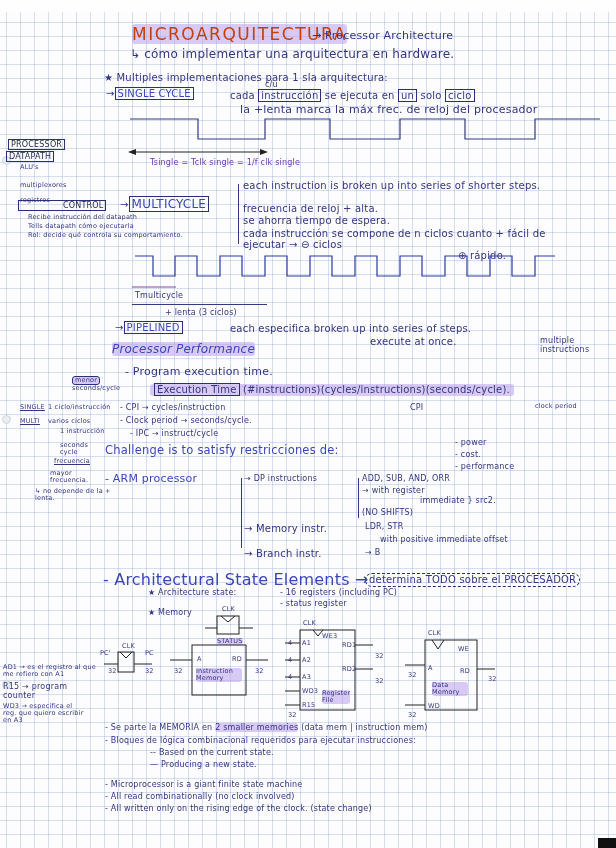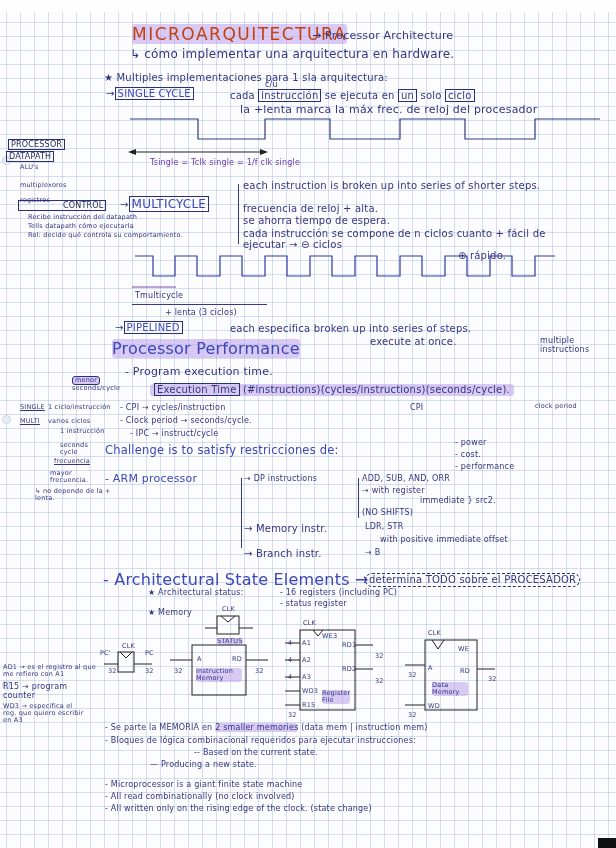--- a/index.html
+++ b/index.html
@@ -82,21 +82,21 @@
 </svg>
 <div class="t small" style="left:135px;top:291px;">Tmulticycle</div>
 <div class="line" style="left:132px;top:304px;width:135px;height:1px;"></div>
 <div class="t small" style="left:165px;top:308px;">+ lenta (3 ciclos)</div>
 
 <div class="t" style="left:115px;top:322px;">→<span class="boxed blue">PIPELINED</span></div>
 <div class="t" style="left:230px;top:323px;">each especifica broken up into series of steps.</div>
 <div class="t" style="left:370px;top:336px;">execute at once.</div>
 <div class="t small" style="left:540px;top:336px;width:60px;white-space:normal;">multiple instructions</div>
 
-<div class="t blue" style="left:112px;top:343px;font-size:16px;"><span class="hl">Processor Performance</span></div>
+<div class="t blue" style="left:112px;top:343px;font-size:12px;font-style:italic;"><span class="hl">Processor Performance</span></div>
 <div class="t" style="left:125px;top:366px;font-size:11px;">- Program execution time.</div>
 <div class="t tiny hl boxed" style="left:72px;top:376px;">menor</div>
 <div class="t tiny" style="left:72px;top:385px;">seconds/cycle</div>
 <div class="t hl" style="left:150px;top:384px;padding:0 4px;">
   <span class="boxed">Execution Time</span>
   <span>(#instructions)(cycles/instructions)(seconds/cycle).</span>
 </div>
 
 <div class="t tiny" style="left:20px;top:404px;text-decoration:underline;">SINGLE</div>
 <div class="t tiny" style="left:48px;top:404px;">1 ciclo/instrucción</div>
@@ -130,21 +130,21 @@
 <div class="t small" style="left:362px;top:508px;">(NO SHIFTS)</div>
 
 <div class="t" style="left:244px;top:523px;">→ <span>Memory instr.</span></div>
 <div class="t small" style="left:365px;top:522px;">LDR, STR</div>
 <div class="t small" style="left:380px;top:535px;">with positive immediate offset</div>
 <div class="t" style="left:244px;top:548px;">→ <span>Branch instr.</span></div>
 <div class="t small" style="left:365px;top:548px;">→ <span>B</span></div>
 
 <div class="t blue" style="left:103px;top:574px;font-size:16px;">- Architectural State Elements →</div>
 <div class="t dashed" style="left:365px;top:573px;font-size:10px;">determina TODO sobre el PROCESADOR</div>
-<div class="t small" style="left:148px;top:588px;">★ Architectural status:</div>
+<div class="t small" style="left:148px;top:588px;">★ Architecture state:</div>
 <div class="t small" style="left:280px;top:588px;">- 16 registers (including PC)</div>
 <div class="t small" style="left:280px;top:599px;">- status register</div>
 <div class="t small" style="left:148px;top:608px;">★ Memory</div>
 
 <svg style="left:205px;top:608px;" width="60" height="40">
   <rect x="12" y="8" width="22" height="18" fill="none" stroke="#222"></rect>
   <polyline points="16,8 23,14 30,8" fill="none" stroke="#222"></polyline>
   <line x1="0" y1="20" x2="12" y2="20" stroke="#222"></line>
     <line x1="34" y1="20" x2="48" y2="20" stroke="#222"></line>
 </svg>
@@ -233,19 +233,19 @@
 <div class="t tiny" style="left:28px;top:214px;">Recibe instrucción del datapath</div>
 <div class="t tiny" style="left:28px;top:223px;">Tells datapath cómo ejecutarla</div>
 <div class="t tiny" style="left:28px;top:232px;width:160px;white-space:normal;">Rol: decide qué controla su comportamiento.</div>
 
 <div class="t small" style="left:105px;top:723px;">
   <span>- Se parte la MEMORIA en</span>
   <span class="hl">2 smaller memories</span>
   <span>(data mem | instruction mem)</span>
 </div>
 <div class="t small" style="left:105px;top:736px;">- Bloques de lógica combinacional requeridos para ejecutar instrucciones:</div>
-<div class="t small" style="left:150px;top:748px;margin-left:44px;">-- Based on the current state.</div>
+<div class="t small" style="left:150px;top:748px;">-- Based on the current state.</div>
 <div class="t small" style="left:150px;top:760px;">— Producing a new state.</div>
 <div class="t small" style="left:105px;top:780px;">- Microprocessor is a giant finite state machine</div>
 <div class="t small" style="left:105px;top:792px;">- All read combinationally (no clock involved)</div>
 <div class="t small" style="left:105px;top:804px;">- All written only on the rising edge of the clock. (state change)</div>
 
 <div class="corner"></div>
 
 </body></html>

